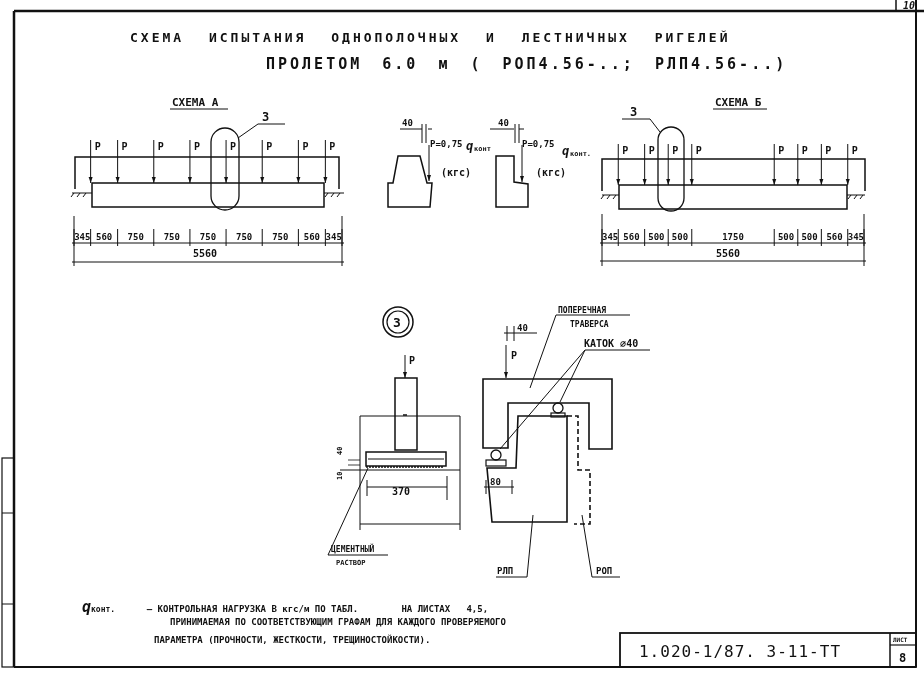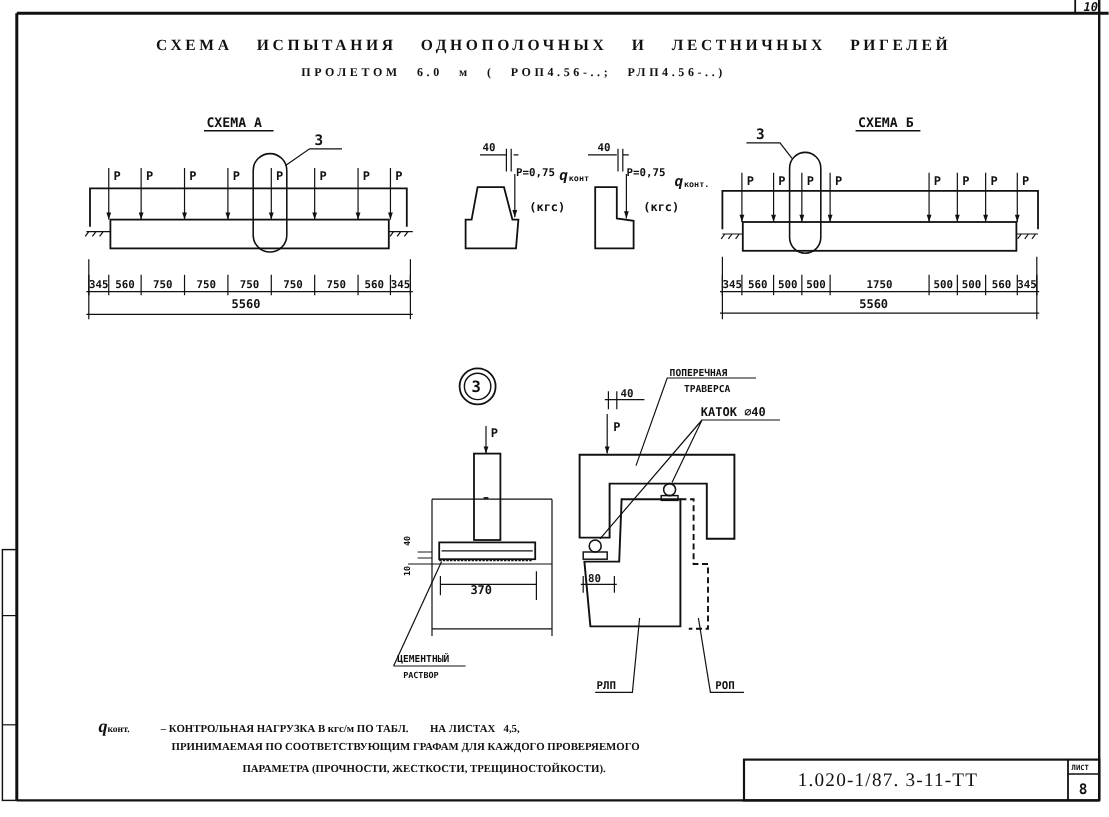--- a/index.html
+++ b/index.html
@@ -1,22 +1,22 @@
 <!DOCTYPE html>
 <html><head>
 <meta charset="utf-8">
 <style>
   html,body{margin:0;padding:0;background:#fff;}
   body{width:924px;height:681px;position:relative;overflow:hidden;font-family:"DejaVu Sans Mono",monospace;color:#111;}
   svg{position:absolute;left:0;top:0;}
   .t{font-family:"DejaVu Sans Mono",monospace;font-weight:bold;fill:#111;}
   .ln{stroke:#111;fill:none;}
-  .abs{position:absolute;font-family:Liberation Serif, serif;}
+  .abs{position:absolute;}
   .title1{left:130px;top:30px;font-size:13px;font-weight:bold;letter-spacing:3px;word-spacing:14px;}
-  .title2{left:251px;top:55px;font-size:10px;font-weight:bold;letter-spacing:3px;word-spacing:8px;}
+  .title2{left:266px;top:55px;font-size:15px;font-weight:bold;letter-spacing:3px;word-spacing:8px;}
   .note{font-size:9px;font-weight:bold;}
   .stamp{left:620px;top:633px;width:240px;height:36px;font-size:16px;display:flex;align-items:center;justify-content:center;letter-spacing:1px;}
 </style>
 </head>
 <body>
 
 <svg width="924" height="681" viewBox="0 0 924 681">
 
   <g>
     <line class="ln" x1="14" y1="11" x2="924" y2="11" stroke-width="2.5"></line>
@@ -281,16 +281,16 @@
   </g>
 </svg>
 
 <div class="abs title1">СХЕМА ИСПЫТАНИЯ ОДНОПОЛОЧНЫХ И ЛЕСТНИЧНЫХ РИГЕЛЕЙ</div>
 <div class="abs title2">ПРОЛЕТОМ 6.0 м ( РОП4.56-..; РЛП4.56-..)</div>
 
 <div class="abs" style="left:82px;top:597px;">
   <span style="font-size:15px;font-style:italic;font-weight:bold;">q</span><span class="note" style="font-size:8px;">конт.</span>
   <span class="note" style="white-space:pre;margin-left:22px;">– КОНТРОЛЬНАЯ НАГРУЗКА В кгс/м ПО ТАБЛ.        НА ЛИСТАХ   4,5,</span>
 </div>
-<div class="abs note" style="left:143px;top:617px;">ПРИНИМАЕМАЯ ПО СООТВЕТСТВУЮЩИМ ГРАФАМ ДЛЯ КАЖДОГО ПРОВЕРЯЕМОГО</div>
-<div class="abs note" style="left:154px;top:635px;margin-left:48px;">ПАРАМЕТРА (ПРОЧНОСТИ, ЖЕСТКОСТИ, ТРЕЩИНОСТОЙКОСТИ).</div>
+<div class="abs note" style="left:170px;top:617px;">ПРИНИМАЕМАЯ ПО СООТВЕТСТВУЮЩИМ ГРАФАМ ДЛЯ КАЖДОГО ПРОВЕРЯЕМОГО</div>
+<div class="abs note" style="left:154px;top:635px;">ПАРАМЕТРА (ПРОЧНОСТИ, ЖЕСТКОСТИ, ТРЕЩИНОСТОЙКОСТИ).</div>
 
 <div class="abs stamp">1.020-1/87. 3-11-ТТ</div>
 
 </body></html>

